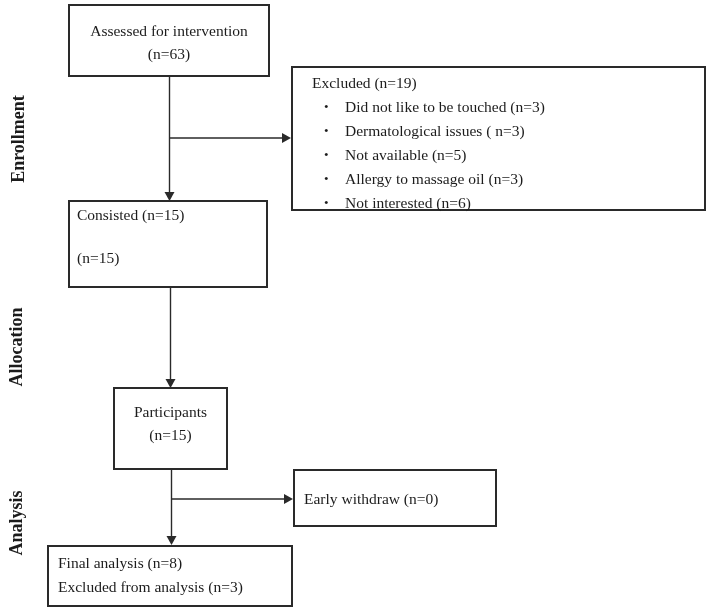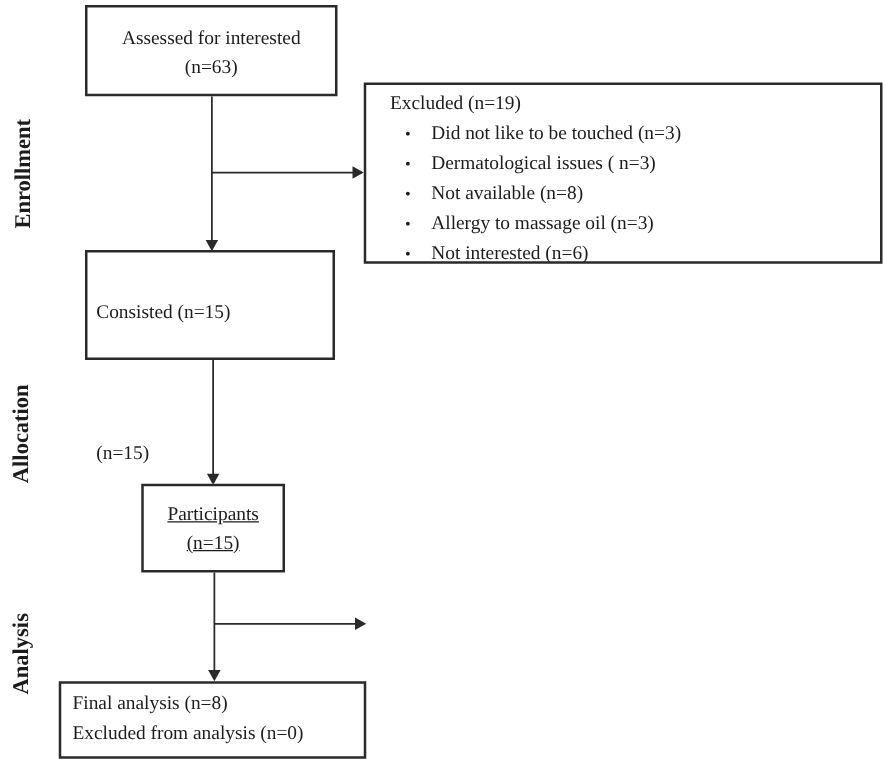--- a/index.html
+++ b/index.html
@@ -71,27 +71,26 @@
     flex: 0 0 auto;
   }
   .box-excluded .btext {
     flex: 1 1 auto;
   }
   .box-consisted {
     left: 68px; top: 200px; width: 200px; height: 88px;
     padding: 2px 0 0 7px;
     line-height: 21.5px;
   }
-  .box-consisted .tline { min-height: 21.5px; margin-top: 35px; }
+  .box-consisted .tline { min-height: 21.5px; }
   .box-participants {
-    left: 113px; top: 387px; width: 115px; height: 71px;
+    left: 113px; top: 387px; width: 115px; height: 83px;
     text-align: center;
     padding-top: 11px;
     line-height: 23px;
-    text-decoration: underline;
   }
   .box-early {
     left: 293px; top: 469px; width: 204px; height: 58px;
     padding: 18px 0 0 9px;
     line-height: 20px;
   }
   .box-final {
     left: 47px; top: 545px; width: 246px; height: 62px;
     padding: 4px 0 0 9px;
     line-height: 24px;
@@ -119,38 +118,38 @@
 
     <line x1="171.5" y1="499" x2="285" y2="499" stroke="#2a2a2a" stroke-width="1.4"></line>
     <polygon points="284,494 284,504 293,499" fill="#2a2a2a"></polygon>
   </svg>
 
   <div class="vlabel" style="left:-52px; top:126px;">Enrollment</div>
   <div class="vlabel" style="left:-54px; top:334px;">Allocation</div>
   <div class="vlabel" style="left:-54px; top:510px;">Analysis</div>
 
   <div class="box box-assessed">
-    <div class="tline">Assessed for interested</div>
+    <div class="tline">Assessed for intervention</div>
     <div class="tline">(n=63)</div>
   </div>
 
   <div class="box box-excluded">
     <div class="title">Excluded (n=19)</div>
     <ul>
       <li>
         <span class="bullet">•</span>
         <span class="btext">Did not like to be touched (n=3)</span>
       </li>
       <li>
         <span class="bullet">•</span>
         <span class="btext">Dermatological issues ( n=3)</span>
       </li>
       <li>
         <span class="bullet">•</span>
-        <span class="btext">Not available (n=8)</span>
+        <span class="btext">Not available (n=5)</span>
       </li>
       <li>
         <span class="bullet">•</span>
         <span class="btext">Allergy to massage oil (n=3)</span>
       </li>
       <li>
         <span class="bullet">•</span>
         <span class="btext">Not interested (n=6)</span>
       </li>
     </ul>
@@ -160,19 +159,22 @@
     <div class="tline">Consisted (n=15)</div>
     <div class="tline"></div>
     <div class="tline">(n=15)</div>
   </div>
 
   <div class="box box-participants">
     <div class="tline">Participants</div>
     <div class="tline">(n=15)</div>
   </div>
 
+  <div class="box box-early">
+    <div>Early withdraw (n=0)</div>
+  </div>
 
   <div class="box box-final">
     <div>Final analysis (n=8)</div>
-    <div>Excluded from analysis (n=0)</div>
+    <div>Excluded from analysis (n=3)</div>
   </div>
 
 </div>
 
 </body></html>

